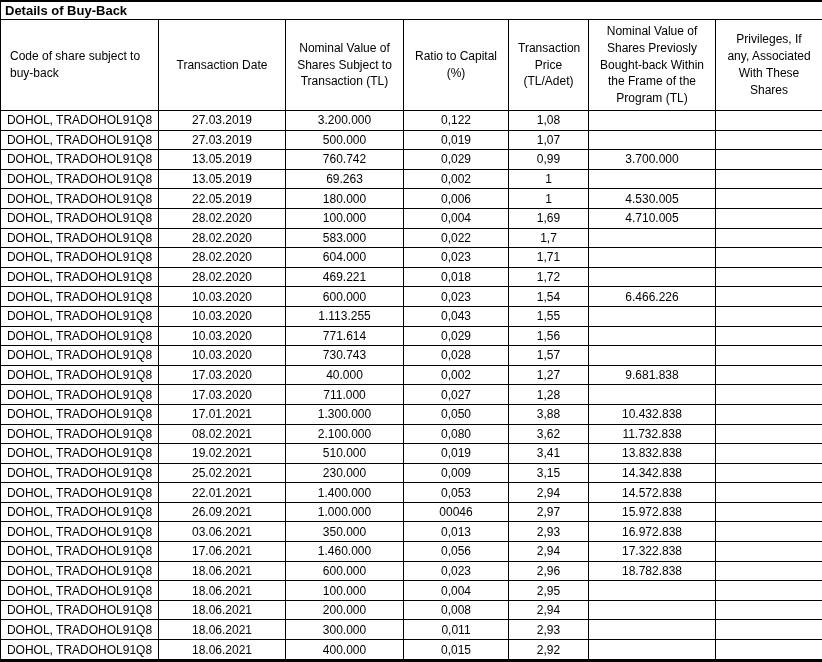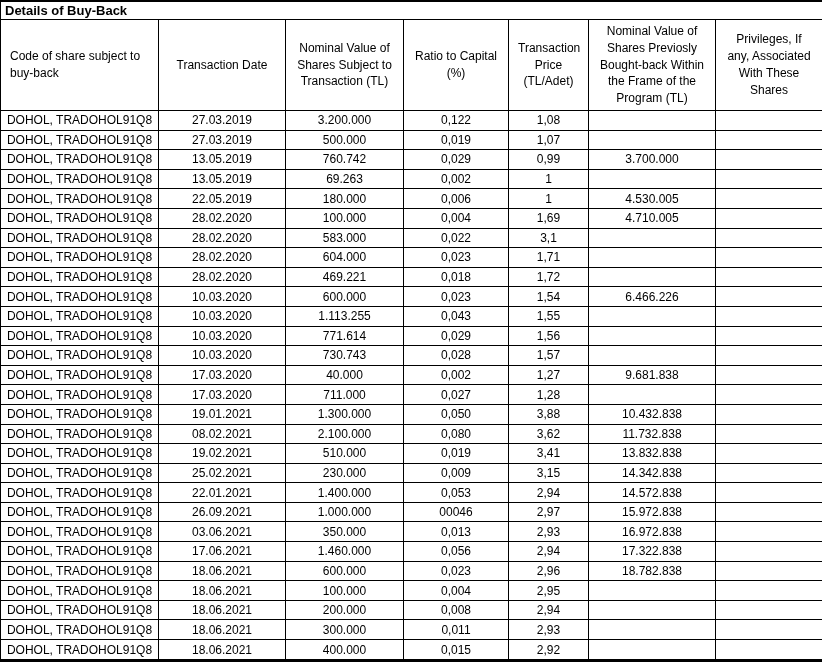--- a/index.html
+++ b/index.html
@@ -130,21 +130,21 @@
         <td class="center">0,004</td>
         <td class="center">1,69</td>
         <td class="center">4.710.005</td>
         <td class="center"></td>
       </tr>
       <tr>
         <td class="left">DOHOL, TRADOHOL91Q8</td>
         <td class="center">28.02.2020</td>
         <td class="center">583.000</td>
         <td class="center">0,022</td>
-        <td class="center">3,1</td>
+        <td class="center">1,7</td>
         <td class="center"></td>
         <td class="center"></td>
       </tr>
       <tr>
         <td class="left">DOHOL, TRADOHOL91Q8</td>
         <td class="center">28.02.2020</td>
         <td class="center">604.000</td>
         <td class="center">0,023</td>
         <td class="center">1,71</td>
         <td class="center"></td>
@@ -208,21 +208,21 @@
         <td class="left">DOHOL, TRADOHOL91Q8</td>
         <td class="center">17.03.2020</td>
         <td class="center">711.000</td>
         <td class="center">0,027</td>
         <td class="center">1,28</td>
         <td class="center"></td>
         <td class="center"></td>
       </tr>
       <tr>
         <td class="left">DOHOL, TRADOHOL91Q8</td>
-        <td class="center">19.01.2021</td>
+        <td class="center">17.01.2021</td>
         <td class="center">1.300.000</td>
         <td class="center">0,050</td>
         <td class="center">3,88</td>
         <td class="center">10.432.838</td>
         <td class="center"></td>
       </tr>
       <tr>
         <td class="left">DOHOL, TRADOHOL91Q8</td>
         <td class="center">08.02.2021</td>
         <td class="center">2.100.000</td>

